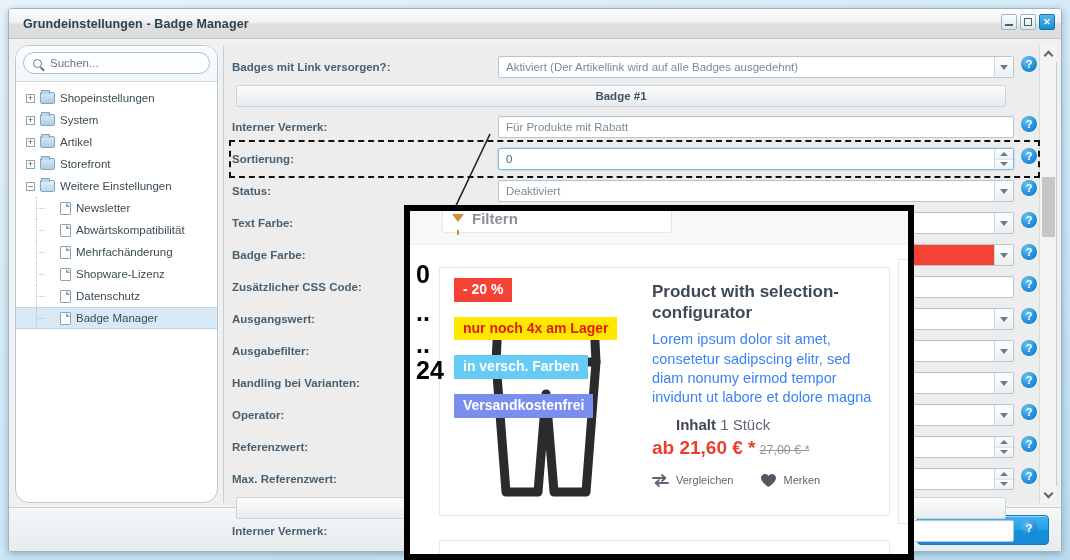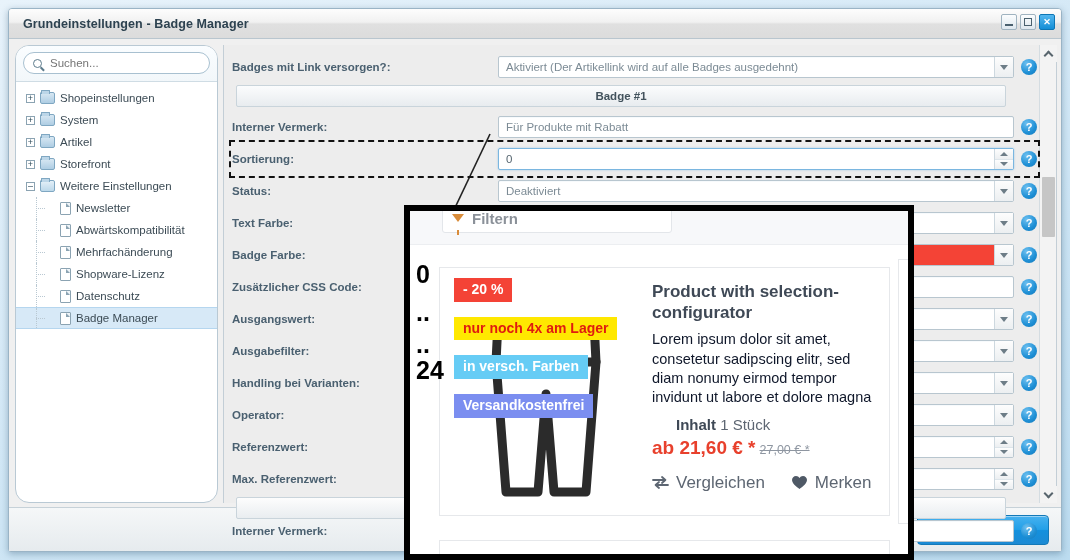--- a/index.html
+++ b/index.html
@@ -135,21 +135,21 @@
   #form-scroll {
     flex: 1; display: flex; min-height: 0; background:#ededed; position: relative;
   }
   #form-area {
     flex: 1; padding: 6px 2px 0 8px; min-width: 0;
   }
   .row { display: flex; align-items: center; height: 32px; gap: 16px; }
   .row .lbl {
     width: 250px; flex: none; font-size: 11.5px; font-weight: bold; color: #4a6070;
   }
-  .row .fieldwrap { flex: 1; display: flex; align-items: center; gap: 7px; min-width: 0;}
+  .row .fieldwrap { flex: 1; display: flex; gap: 7px; min-width: 0;}
   .field {
     flex: 1; height: 22px; border: 1px solid #b8c6cf; border-radius: 2px;
     background: #fff; display: flex; align-items: center; min-width: 0;
     box-shadow: inset 0 1px 0 #f7fafc;
   }
   .field .val {
     flex: 1; padding: 0 7px; font-size: 11.5px; color: #7c8b95;
     white-space: nowrap; overflow: hidden; text-overflow: ellipsis;
   }
   .field.focused { border-color: #7ab6e0; box-shadow: 0 0 2px rgba(100,175,225,.6); }
@@ -270,26 +270,26 @@
   #ov-badges {
     position:absolute; left: 14px; top: 10px; z-index: 4;
     display:flex; flex-direction:column; align-items:flex-start; gap: 15px;
   }
   .badge {
     font-size: 14px; font-weight: bold; padding: 4px 9px 5px 9px;
     white-space: nowrap; line-height: 1.05;
   }
   #ov-info { position:absolute; left: 212px; right: 10px; top: 14px; bottom: 8px; }
   #ov-title { font-size: 17px; font-weight: bold; color:#3f4956; line-height:1.22; }
-  #ov-desc { margin-top: 7px; font-size: 14.5px; color:#0f172a; line-height:1.33; }
+  #ov-desc { margin-top: 7px; font-size: 14.5px; color:#3b82f6; line-height:1.33; }
   #ov-content { margin-top: 8px; font-size: 15px; color:#5d6672;padding-left:24px; }
   #ov-content b { color:#3f4956; }
   #ov-price { margin-top: 4px; font-size: 19px; font-weight: bold; color:#e8402c; }
   #ov-oldprice { font-size: 12.5px; color:#8e96a1; text-decoration: line-through; font-weight:normal; margin-left:4px;}
-  #ov-actions { margin-top: 14px; display:flex; gap: 26px; align-items:center; font-size:17px; color:#5d6672;}
+  #ov-actions { margin-top: 14px; display:flex; gap: 26px; align-items:center; font-size:11px; color:#5d6672;}
   #ov-actions .act { display:flex; align-items:center; gap:7px; }
   #ov-card2 { position:absolute; left:29px; right:18px; bottom: -14px; height: 28px;
     border:1px solid #e6e8eb; background:#fff; }
   #ov-rightcol { position:absolute; right:-4px; top: 48px; width: 14px; bottom: 30px;
     border:1px solid #e6e8eb; background:#fff; }
 
   
   #cut-numbers {
     position: absolute; left: 416px; top: 262px; width: 30px; height: 120px;
     z-index: 30; color: #000; font-weight: bold; font-family: "Liberation Sans", sans-serif;

